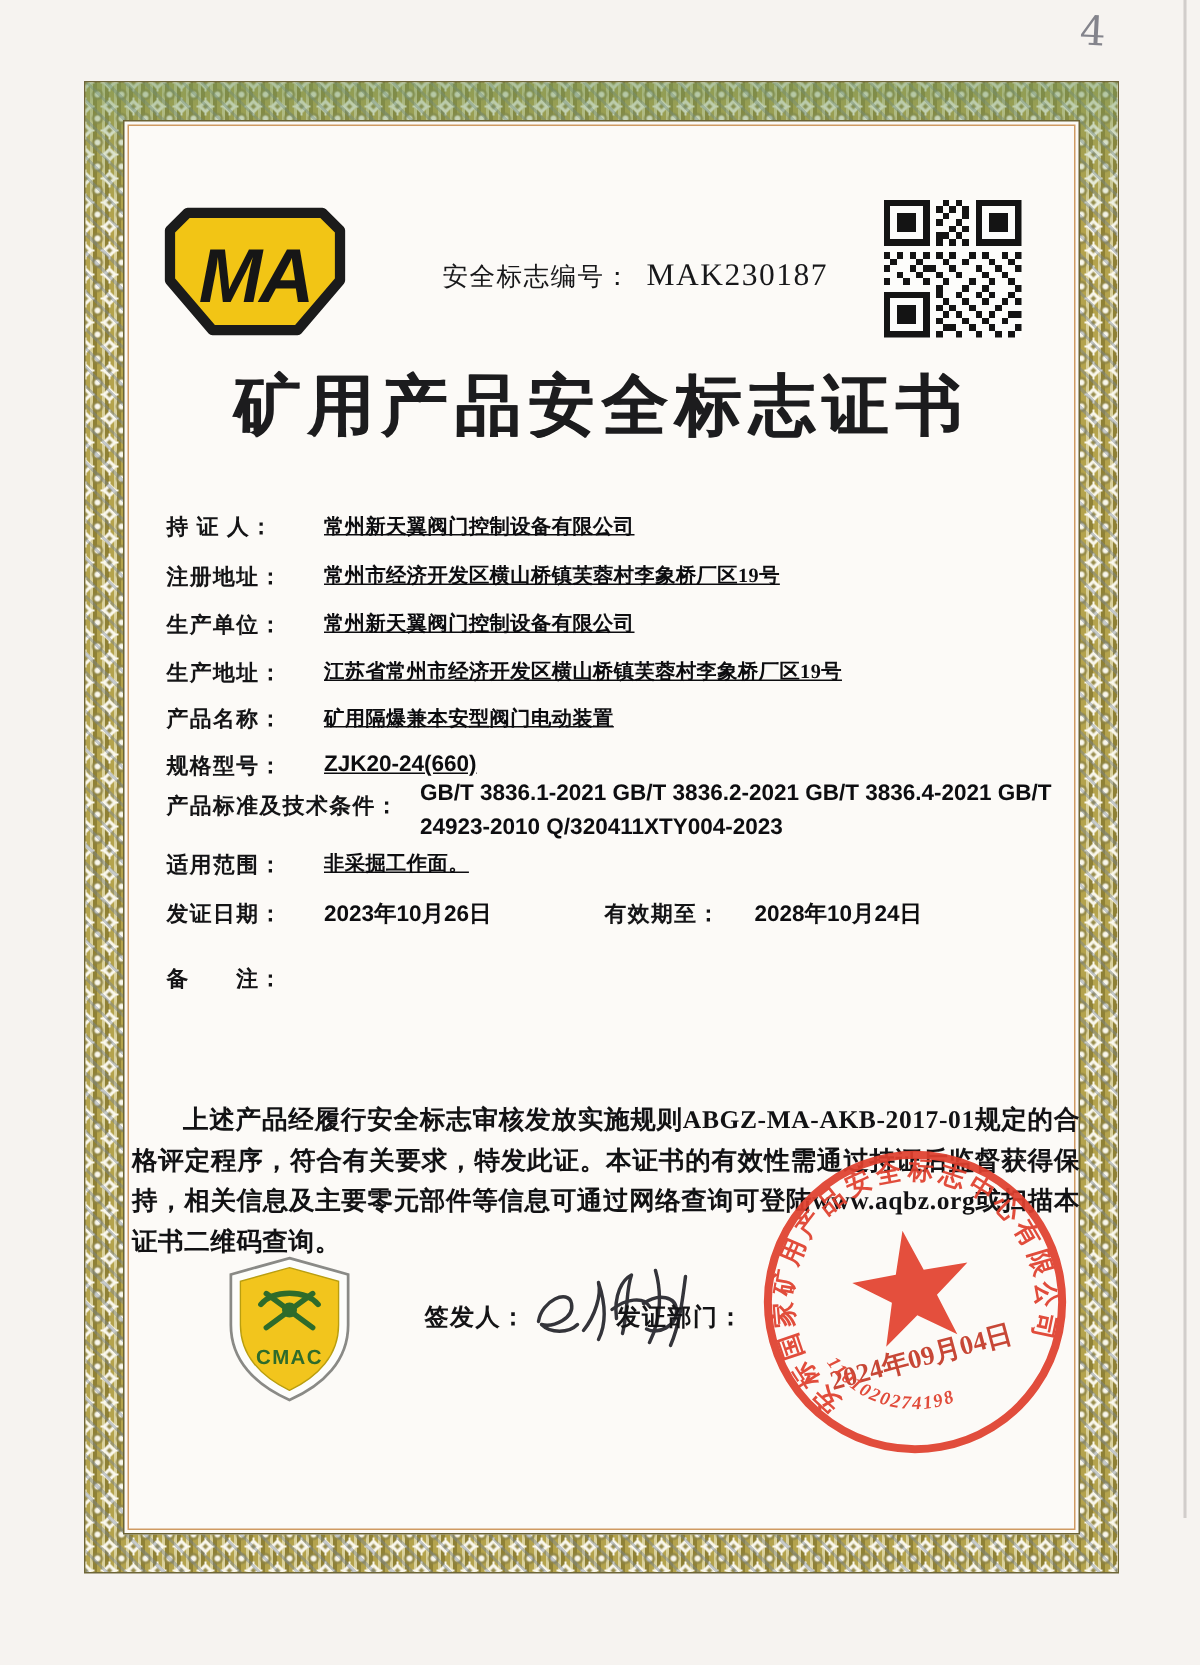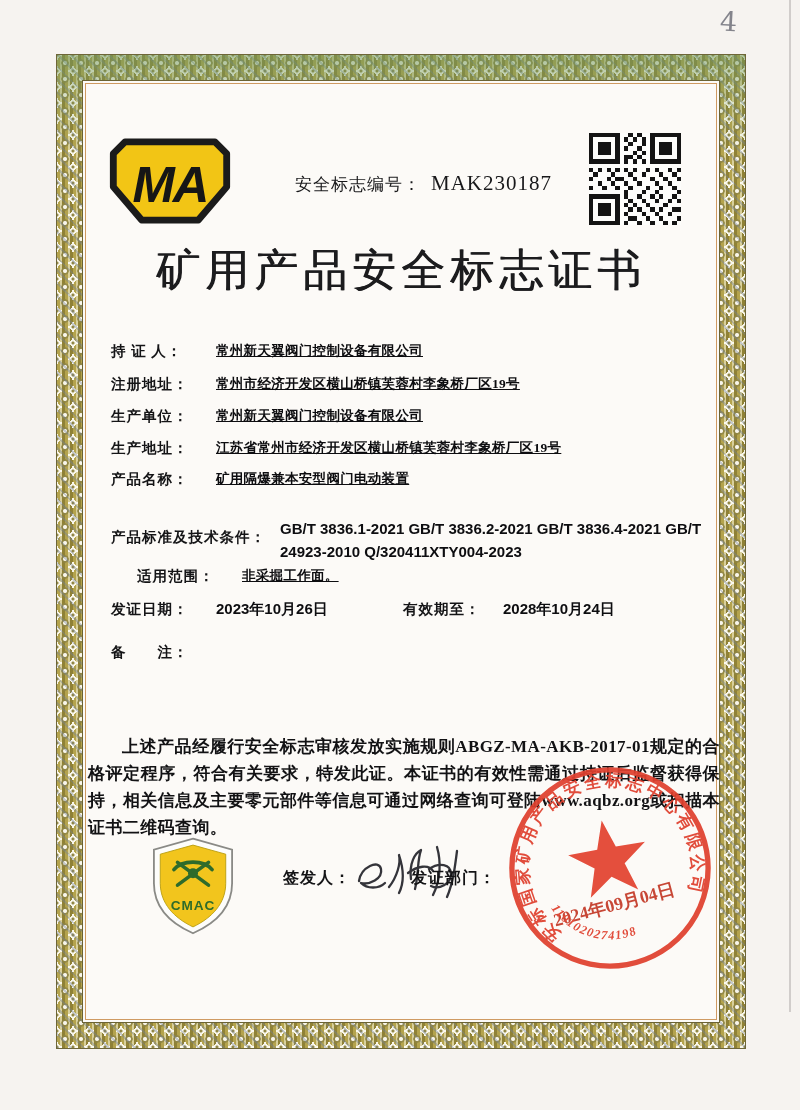--- a/index.html
+++ b/index.html
@@ -32,21 +32,21 @@
 
   .abs{position:absolute;}
 
   
   .certno-line{left:212px;top:90px;display:flex;align-items:baseline;gap:10px;}
   .certno-label{font-size:17px;color:#18181a;letter-spacing:1px;white-space:pre;}
   .certno-value{font-size:21px;color:#18181a;font-family:"Liberation Serif", serif;letter-spacing:1px;}
 
   .title{
     left:0;top:160px;width:100%;text-align:center;
-    font-size:44px;font-weight:normal;color:#1c1c1e;letter-spacing:5px;
+    font-size:44px;font-weight:bold;color:#1c1c1e;letter-spacing:5px;
     text-shadow:.7px 0 0 currentColor;white-space:pre;
   }
 
   
   .lbl{font-size:14.5px;color:#141416;letter-spacing:1px;white-space:pre;font-weight:bold;}
   .val{font-size:13.5px;font-weight:bold;color:#0d0d10;letter-spacing:.3px;white-space:pre;text-decoration:underline;}
   .val-latin{font-family:"Liberation Sans", sans-serif;font-size:15px;font-weight:bold;color:#0d0d10;letter-spacing:0;}
   .std-val{width:424px;line-height:23px;white-space:normal;}
 
   
@@ -115,23 +115,27 @@
       <span class="val">常州新天翼阀门控制设备有限公司</span>
     </div>
     <div class="abs" style="left:28px;top:358px;display:flex;">
       <span class="lbl" style="width:105px;">生产地址：</span>
       <span class="val">江苏省常州市经济开发区横山桥镇芙蓉村李象桥厂区19号</span>
     </div>
     <div class="abs" style="left:28px;top:389px;display:flex;">
       <span class="lbl" style="width:105px;">产品名称：</span>
       <span class="val">矿用隔爆兼本安型阀门电动装置</span>
     </div>
+    <div class="abs" style="left:28px;top:420px;display:flex;">
+      <span class="lbl" style="width:105px;">规格型号：</span>
+      <span class="val val-latin">ZJK20-24(660)</span>
+    </div>
     <div class="abs lbl" style="left:28px;top:447px;">产品标准及技术条件：</div>
     <div class="abs val-latin std-val" style="left:197px;top:436px;">GB/T 3836.1-2021 GB/T 3836.2-2021 GB/T 3836.4-2021 GB/T 24923-2010 Q/320411XTY004-2023</div>
-    <div class="abs" style="left:28px;top:486px;display:flex;margin-left:26px;">
+    <div class="abs" style="left:28px;top:486px;display:flex;">
       <span class="lbl" style="width:105px;">适用范围：</span>
       <span class="val">非采掘工作面。</span>
     </div>
 
     <div class="abs lbl" style="left:28px;top:519px;">发证日期：</div>
     <div class="abs val-latin" style="left:133px;top:519px;">2023年10月26日</div>
     <div class="abs lbl" style="left:320px;top:519px;">有效期至：</div>
     <div class="abs val-latin" style="left:420px;top:519px;">2028年10月24日</div>
 
     <div class="abs lbl" style="left:28px;top:562px;">备　　注：</div>

